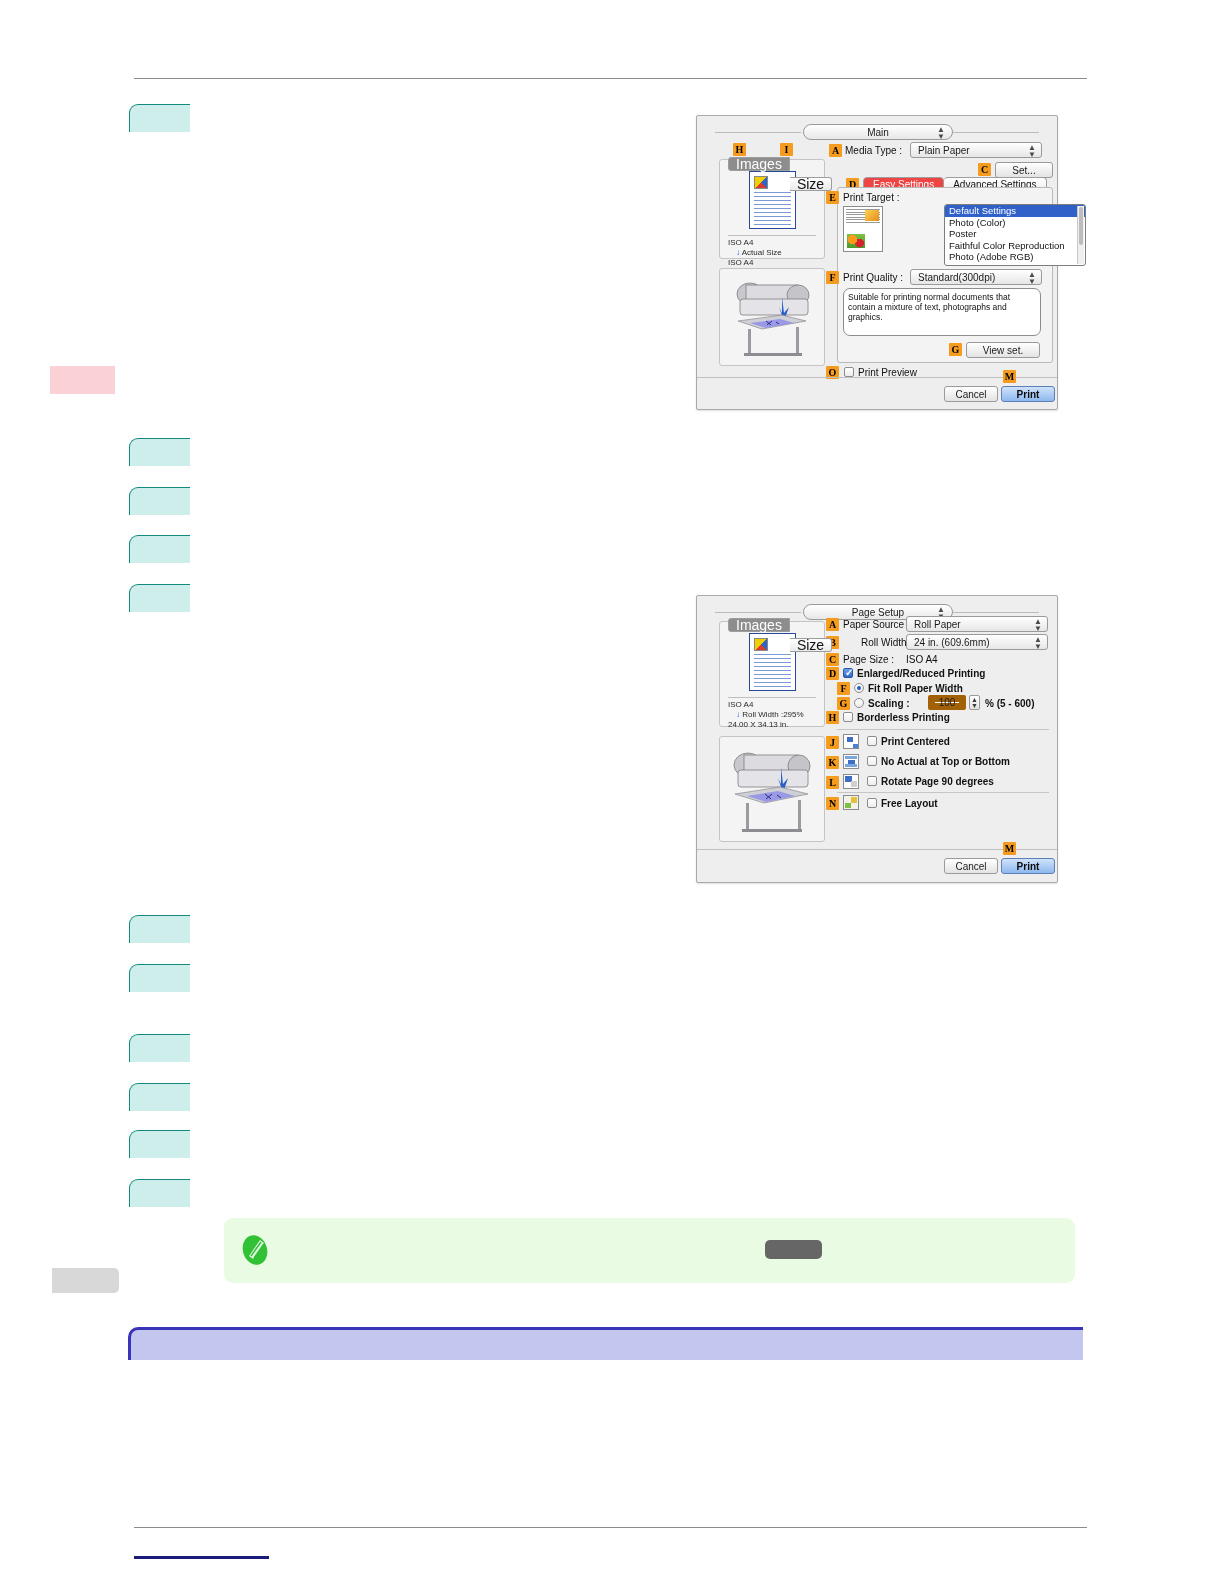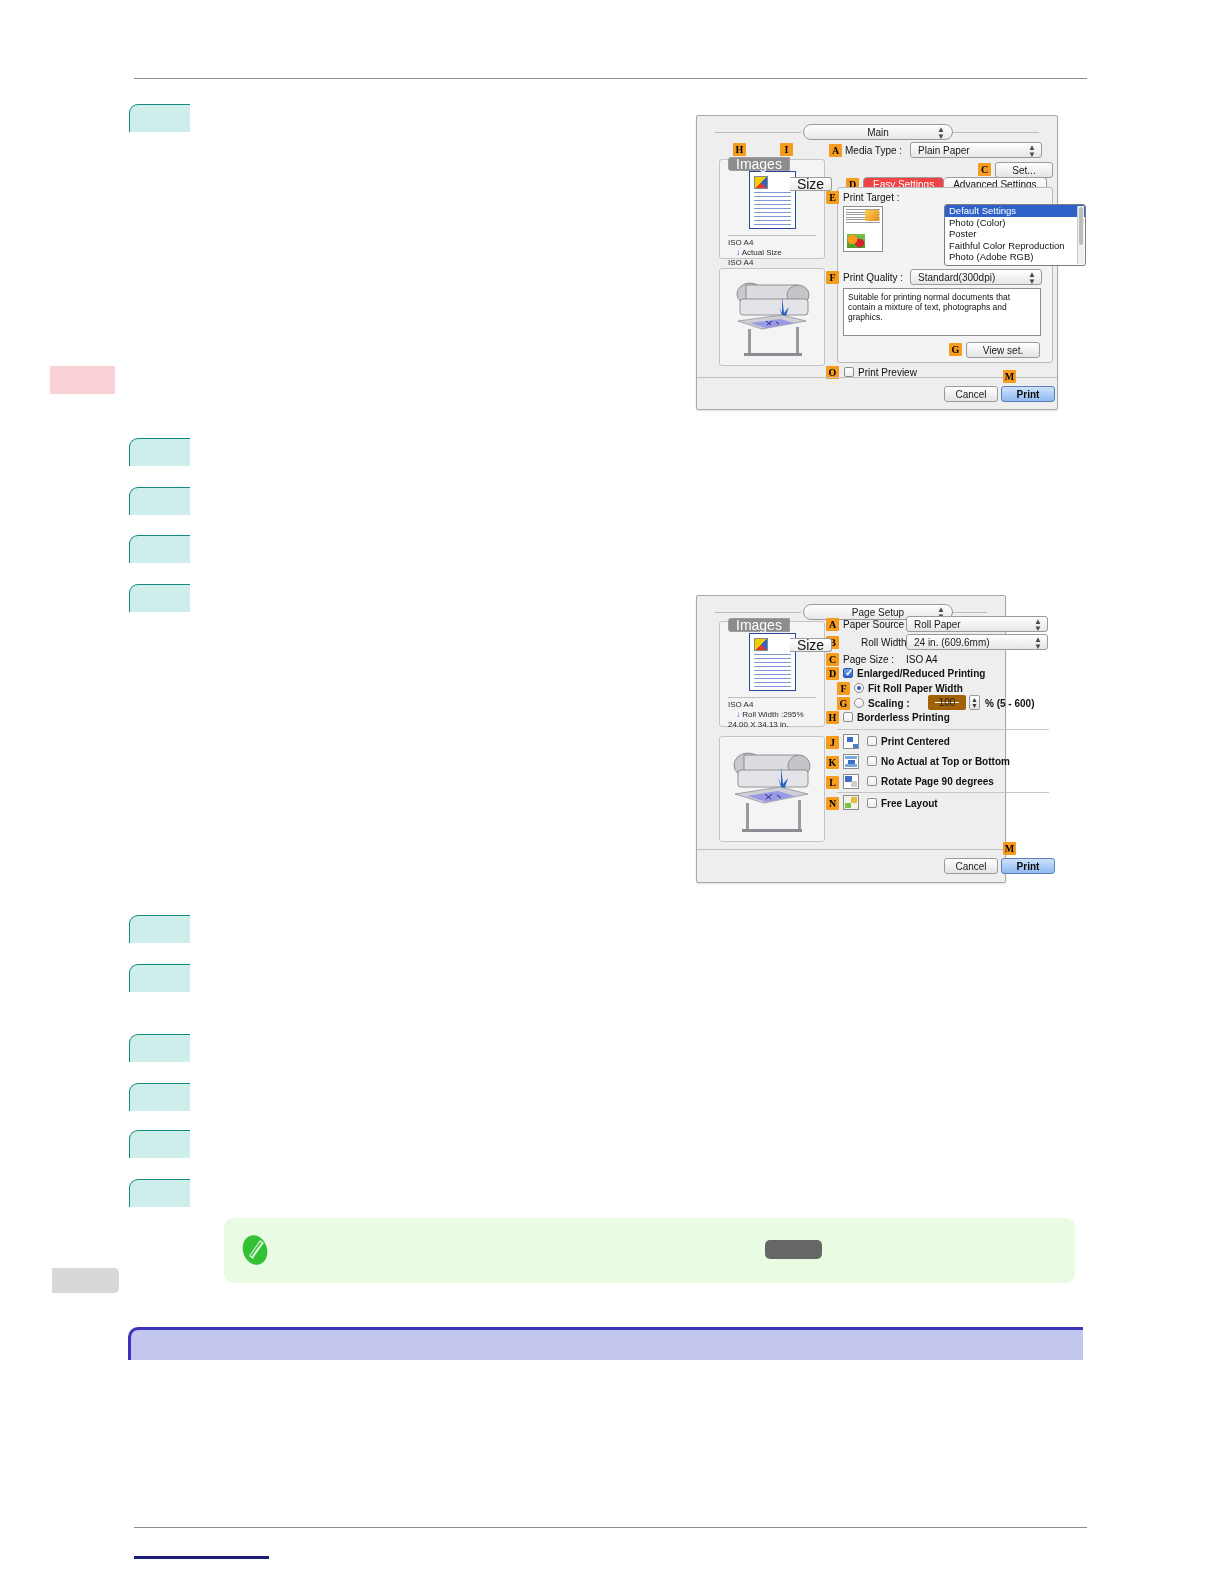--- a/index.html
+++ b/index.html
@@ -72,21 +72,21 @@
   .dlg {
     position:absolute;
     background:#efeeee;
     border:1px solid #a9a9a9;
     border-radius:2px;
     font-size:10px;
     color:#1b1b1b;
     box-shadow:0 1px 2px rgba(0,0,0,.13);
   }
   #dialog-main  { left:696px; top:115px; width:362px; height:295px; }
-  #dialog-page  { left:696px; top:595px; width:310px; height:288px; }
+  #dialog-page  { left:696px; top:595px; width:362px; height:288px; }
 
   .dlg-inner { position:absolute; left:0; top:0; right:0; bottom:0; }
 
   
   .top-popup {
     position:absolute; left:106px; top:8px; width:150px; height:16px;
     background:linear-gradient(#ffffff,#e8e8e8);
     border:1px solid #9a9a9a; border-radius:8px;
     display:flex; align-items:center; justify-content:center;
     font-size:10px;
@@ -411,21 +411,21 @@
         </div>
     </div>
 
     <div class="badge" style="left:129px; top:155px;">F</div>
     <div class="lbl" style="left:146px; top:156px;">Print Quality :</div>
     <div class="combo" style="left:213px; top:153px; width:132px;">
       <span>Standard(300dpi)</span>
       <span class="arrows">▲<br>▼</span>
     </div>
 
-    <div class="desc-box" style="left:146px; top:172px; width:198px; height:48px;">Suitable for printing normal documents that contain a mixture of text, photographs and graphics.</div>
+    <div class="desc-box" style="left:146px; top:172px; width:198px; height:48px;border-radius:7px;">Suitable for printing normal documents that contain a mixture of text, photographs and graphics.</div>
 
     <div class="badge" style="left:252px; top:227px;">G</div>
     <div class="btn" style="left:269px; top:226px; width:74px;text-align:center;">View set.</div>
 
     <div class="badge" style="left:129px; top:250px;">O</div>
     <div class="chk" style="left:147px; top:251px;"></div>
     <div class="lbl" style="left:161px; top:251px;">Print Preview</div>
 
     <div class="bottom-bar-line" style="top:261px;"></div>
 

